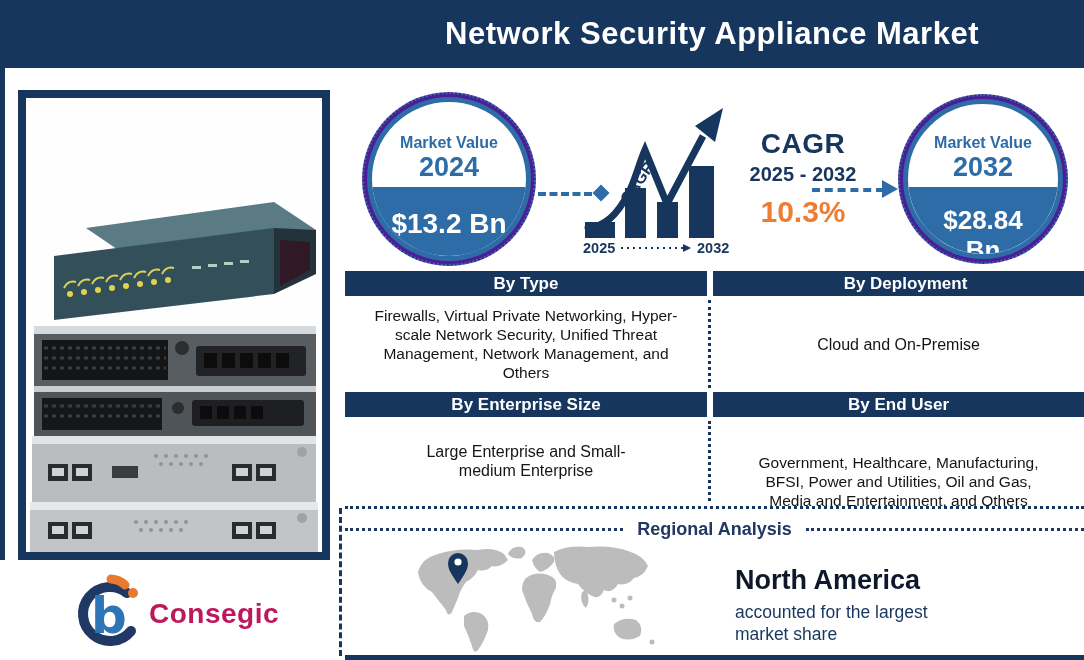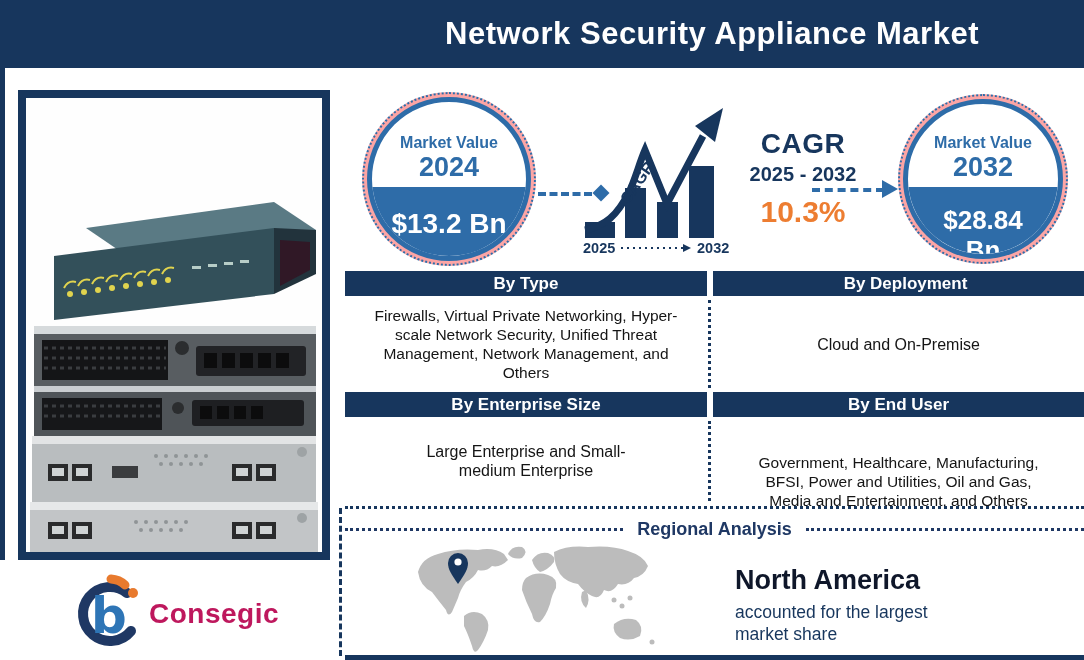--- a/index.html
+++ b/index.html
@@ -19,21 +19,21 @@
   
   .photo-frame { left:18px; top:90px; width:312px; height:470px;
     border:8px solid #17365d; background:#fff; }
   .brand { left:75px; top:570px; width:265px; height:88px; display:flex; align-items:center; }
   .brand-text { margin-left:8px; }
   .brand-name { color:#be185d; font-size:28px; font-weight:bold; letter-spacing:.5px; }
   .brand-tagline { margin-top:2px; font-size:19px; font-weight:600; color:#1f3864; }
   .brand-tagline .accent { color:#e87a2e; }
 
   
-  .stat-circle { border-radius:50%; border:2px dotted #2e6ca8; padding:3px; background:#fca5a5; }
+  .stat-circle { border-radius:50%; border:2px dotted #2e6ca8; padding:3px; background:#4c1d95; }
   .c24 { left:362px; top:92px; width:174px; height:174px; }
   .c32 { left:898px; top:94px; width:170px; height:170px; }
   .stat-inner { width:100%; height:100%; border-radius:50%; border:5px solid #2e6ca8;
     overflow:hidden; display:flex; flex-direction:column; background:#fff; }
   .stat-top { height:55%; display:flex; flex-direction:column; justify-content:flex-end;
     align-items:center; padding-bottom:4px; }
   .stat-label { color:#2e6ca8; font-size:16px; font-weight:600; }
   .stat-year { color:#2e6ca8; font-size:27px; font-weight:bold; }
   .stat-bottom { height:45%; background:#2e6ca8; display:flex; justify-content:center; }
   .stat-value { color:#fff; font-size:28px; font-weight:bold; padding-top:7px; text-align:center;margin-top:14px; }

